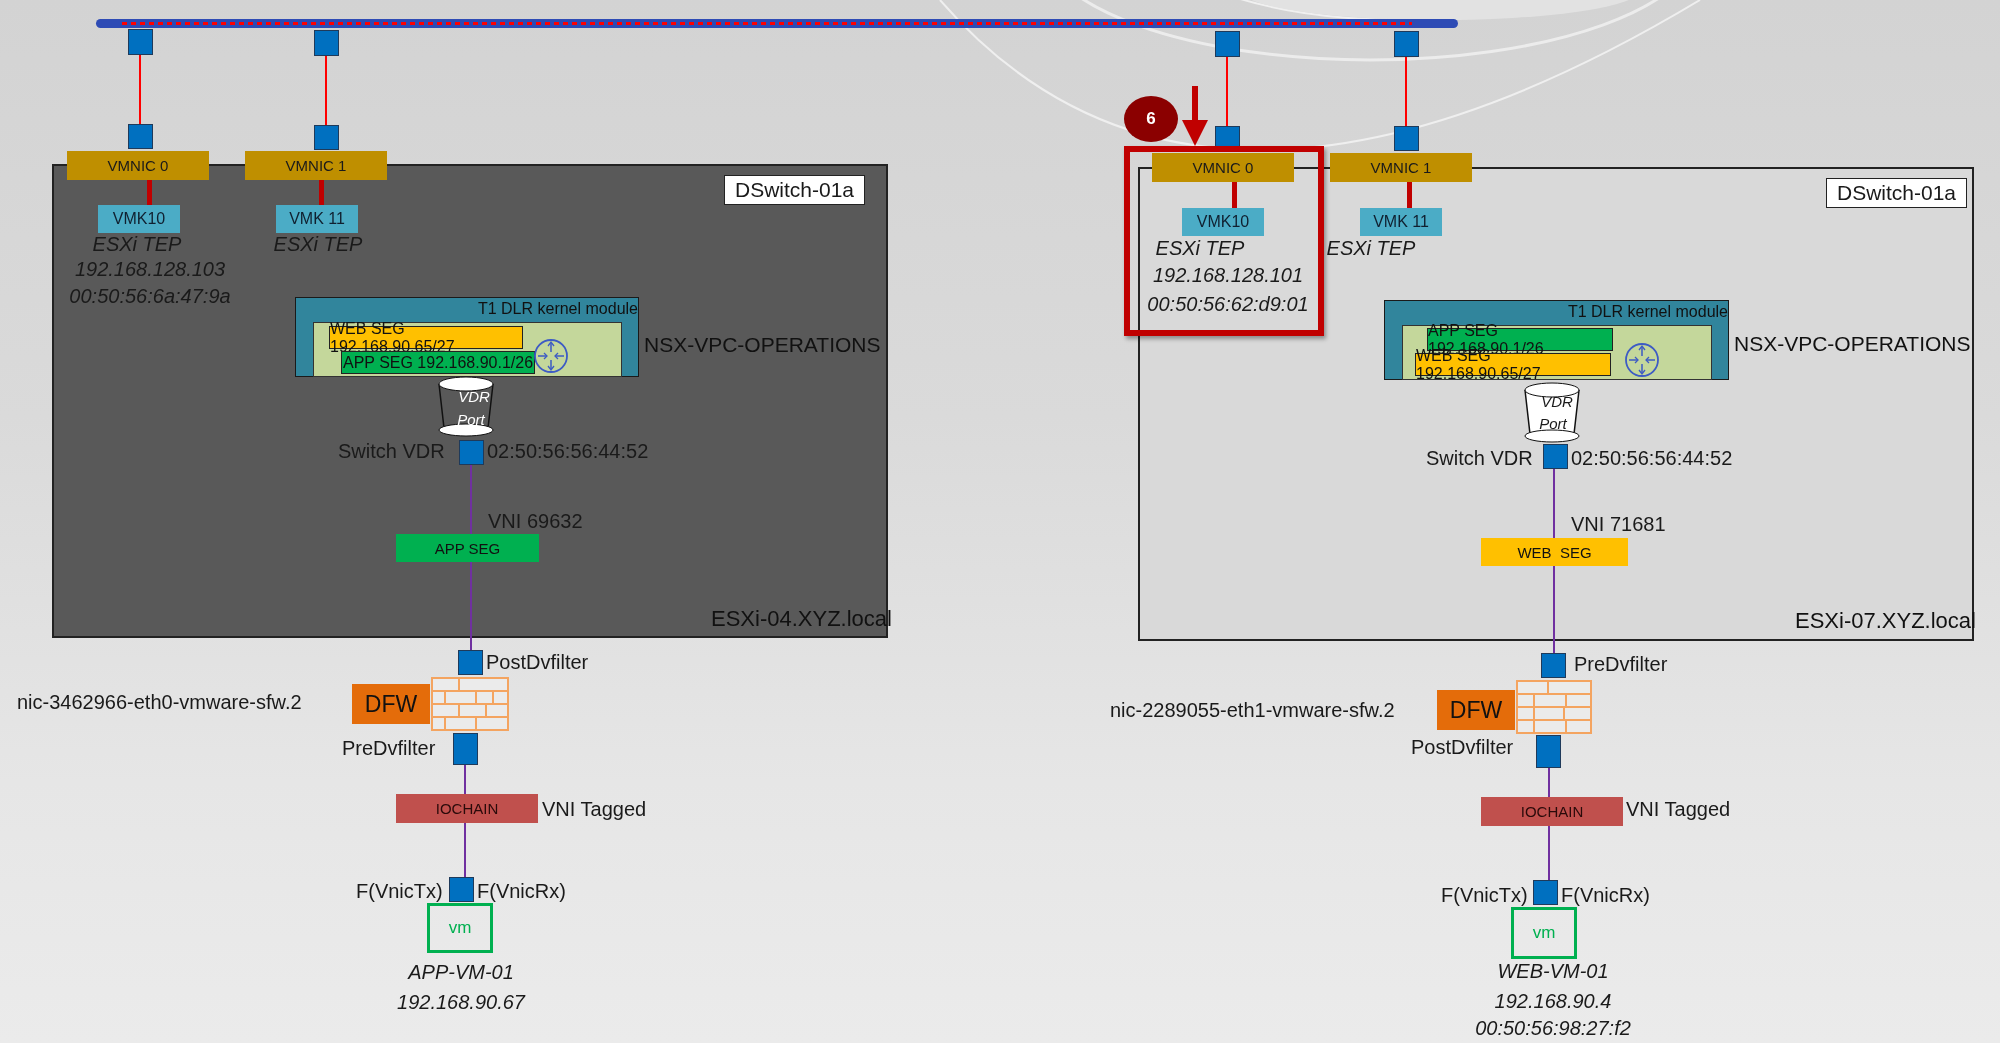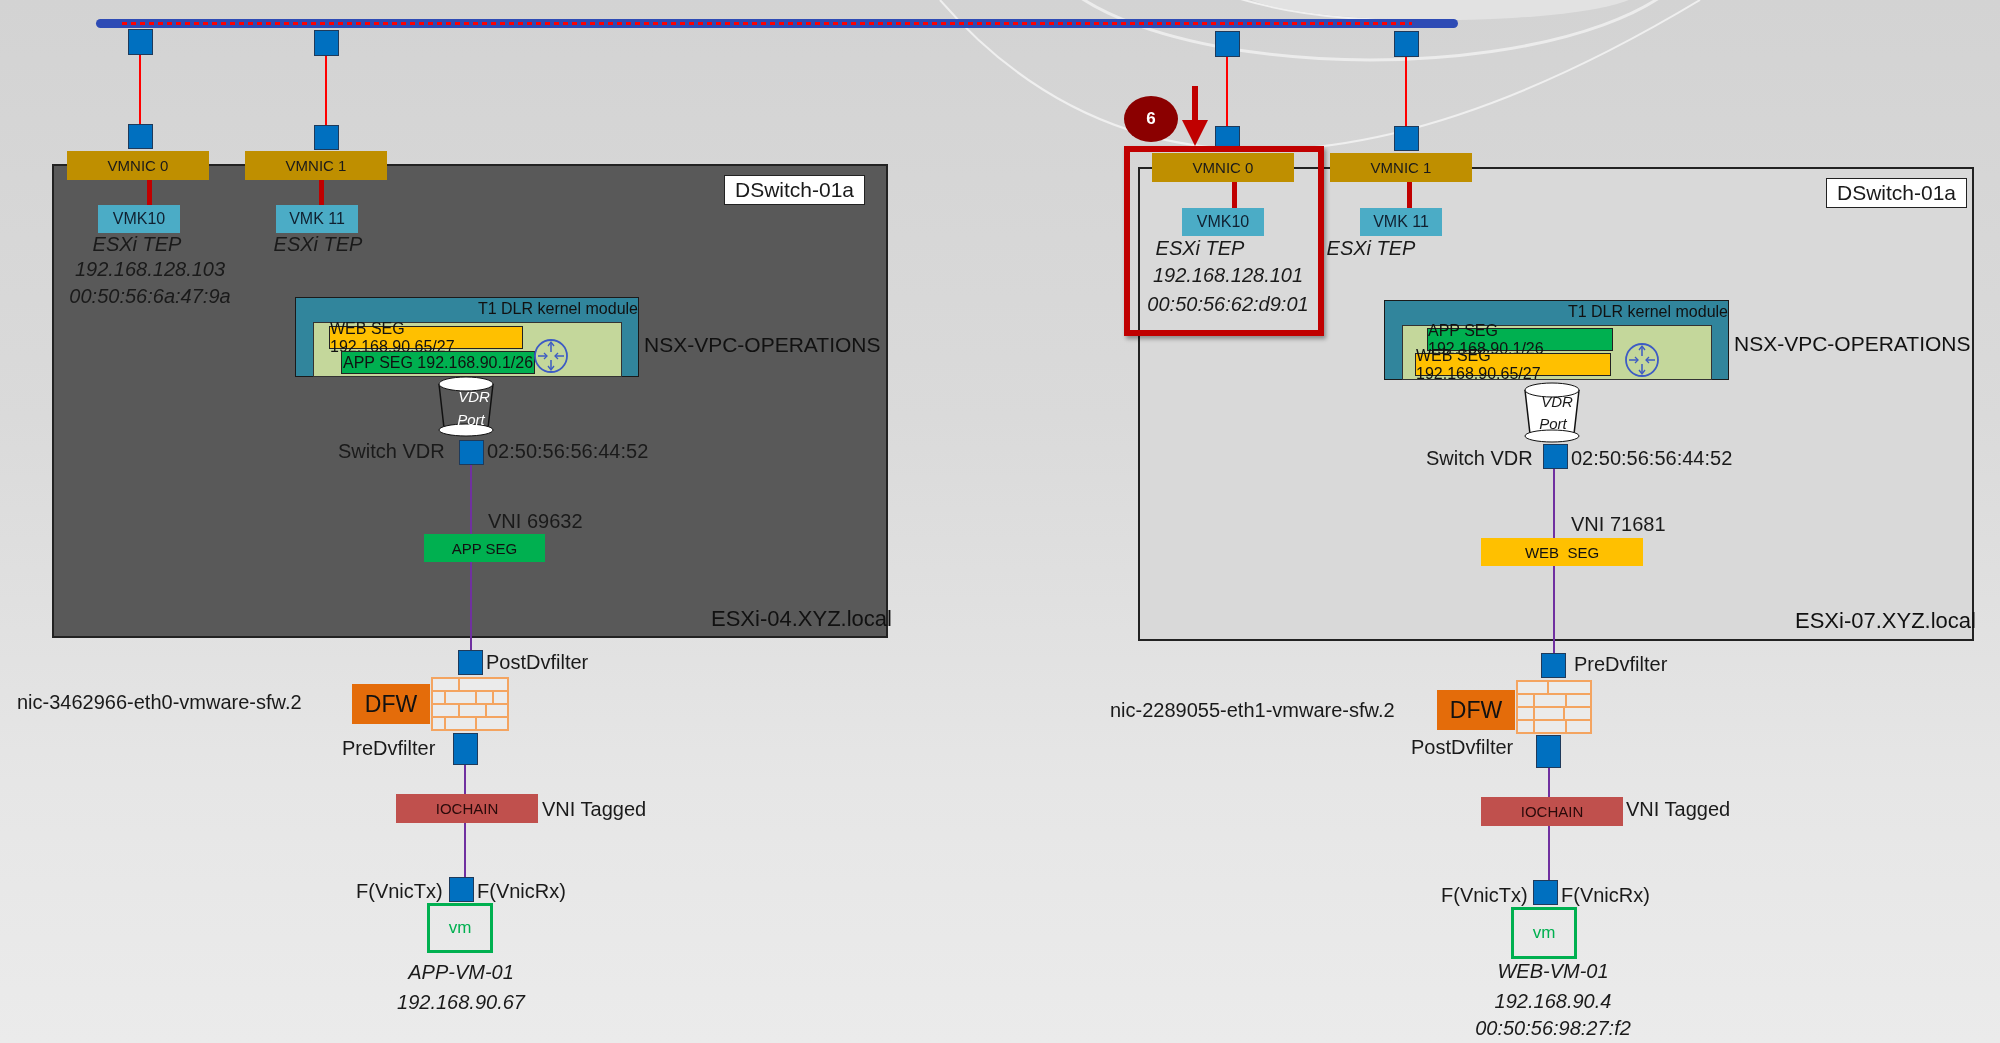--- a/index.html
+++ b/index.html
@@ -86,21 +86,21 @@
 </svg>
 <div class="lbl-c" style="left:474px;top:388px;font-size:15px;color:#fff;">VDR</div>
 <div class="lbl-c" style="left:471px;top:411px;font-size:15px;color:#fff;">Port</div>
 
 <div class="lbl" style="left:338px;top:440px;">Switch VDR</div>
 <div class="port" style="left:459px;top:440px;"></div>
 <div class="lbl" style="left:487px;top:440px;">02:50:56:56:44:52</div>
 
 <div class="vline-purple" style="left:470px;top:465px;height:190px;"></div>
 <div class="lbl" style="left:488px;top:510px;">VNI 69632</div>
-<div class="segbar" style="left:396px;top:534px;width:121px;background:#00b050;margin-left:28px;">APP SEG</div>
+<div class="segbar" style="left:396px;top:534px;width:143px;background:#00b050;">APP SEG</div>
 
 <div class="port" style="left:458px;top:650px;"></div>
 <div class="lbl" style="left:486px;top:651px;">PostDvfilter</div>
 <div class="lbl" style="left:17px;top:691px;">nic-3462966-eth0-vmware-sfw.2</div>
 <div class="dfw" style="left:352px;top:684px;">DFW</div>
 <svg class="abs" style="left:431px;top:677px;" width="78" height="54" viewBox="0 0 78 54">
   <rect x="1" y="1" width="76" height="52" fill="#ececec" fill-opacity="0.85" stroke="#f4a460" stroke-width="2"></rect>
   <path d="M1 14h76M1 27h76M1 40h76M28 1v13M14 14v13M45 14v13M62 14v13M28 27v13M55 27v13M14 40v13M45 40v13" stroke="#f4a460" stroke-width="2"></path>
 </svg>
 <div class="lbl" style="left:342px;top:737px;">PreDvfilter</div>
@@ -166,21 +166,21 @@
 </svg>
 <div class="lbl-c" style="left:1557px;top:393px;font-size:15px;">VDR</div>
 <div class="lbl-c" style="left:1553px;top:415px;font-size:15px;">Port</div>
 
 <div class="lbl" style="left:1426px;top:447px;">Switch VDR</div>
 <div class="port" style="left:1543px;top:444px;"></div>
 <div class="lbl" style="left:1571px;top:447px;">02:50:56:56:44:52</div>
 
 <div class="vline-purple" style="left:1553px;top:469px;height:186px;"></div>
 <div class="lbl" style="left:1571px;top:513px;">VNI 71681</div>
-<div class="segbar" style="left:1481px;top:538px;width:162px;background:#ffc000;white-space:pre;">WEB  SEG</div>
+<div class="segbar" style="left:1481px;top:538px;width:147px;background:#ffc000;white-space:pre;">WEB  SEG</div>
 
 <div class="port" style="left:1541px;top:653px;"></div>
 <div class="lbl" style="left:1574px;top:653px;">PreDvfilter</div>
 <div class="lbl" style="left:1110px;top:699px;">nic-2289055-eth1-vmware-sfw.2</div>
 <div class="dfw" style="left:1437px;top:690px;">DFW</div>
 <svg class="abs" style="left:1516px;top:680px;" width="76" height="54" viewBox="0 0 76 54">
   <rect x="1" y="1" width="74" height="52" fill="#ececec" fill-opacity="0.85" stroke="#f4a460" stroke-width="2"></rect>
   <path d="M1 14h74M1 27h74M1 40h74M32 1v13M18 14v13M50 14v13M18 27v13M48 27v13M18 40v13M50 40v13" stroke="#f4a460" stroke-width="2"></path>
 </svg>
 <div class="lbl" style="left:1411px;top:736px;">PostDvfilter</div>

